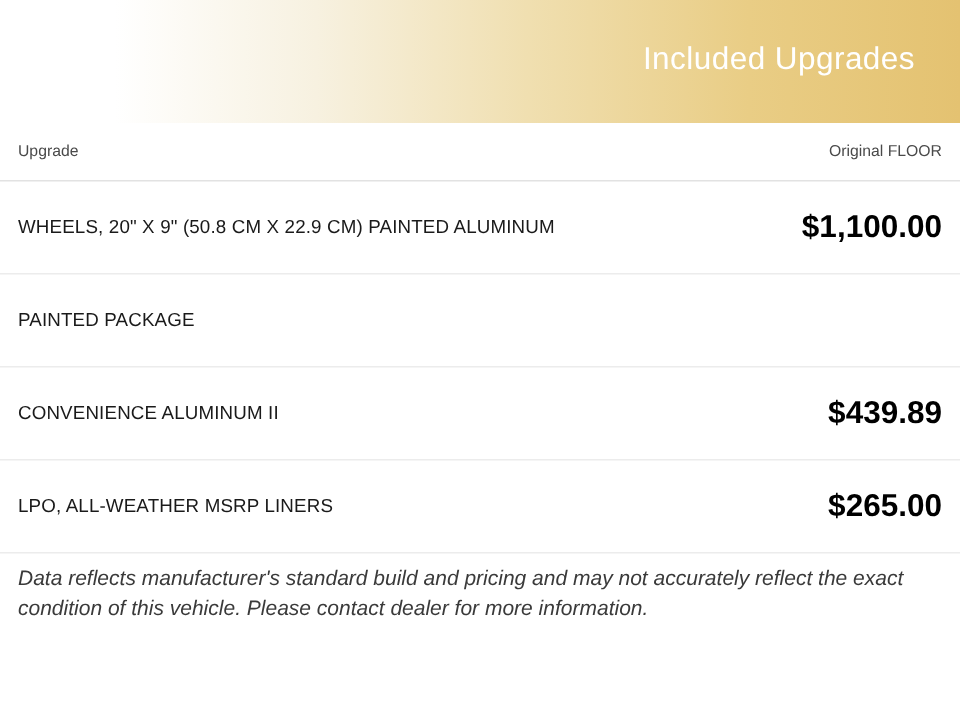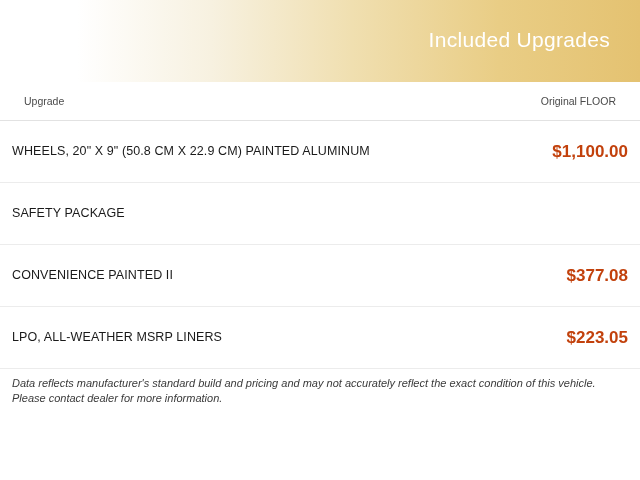--- a/index.html
+++ b/index.html
@@ -38,21 +38,21 @@
     color: #ffffff;
     letter-spacing: 0.3px;
     font-weight: 400;
     white-space: nowrap;
   }
   
   .col-header {
     display: flex;
     align-items: center;
     justify-content: space-between;
-    padding: 0 24px;
+    padding: 0 12px;
     height: 38px;
     border-bottom: 1px solid #e2e2e2;
     flex: none;
   }
   .col-header .ch-left {
     font-size: 10.5px;
     color: #4a4a4a;
     font-weight: 400;
   }
   .col-header .ch-right {
@@ -77,29 +77,29 @@
     border-bottom: 1px solid #ececec;
   }
   .row .name {
     font-size: 12.5px;
     color: #1a1a1a;
     line-height: 1.35;
     max-width: 62%;
     letter-spacing: 0.1px;
   }
   .row .price {
-    font-size: 17px;
+    font-size: 21px;
     font-weight: bold;
-    color: #c2410c;
+    color: #000000;
     white-space: nowrap;
     text-align: right;
   }
   .disclaimer {
     padding: 7px 12px 0 12px;
-    font-size: 11px;
+    font-size: 14px;
     font-style: italic;
     color: #3a3a3a;
     line-height: 1.4;
     flex: none;
   }
 </style>
 </head>
 <body>
 
 <div class="page">
@@ -114,31 +114,31 @@
   </div>
 
   <div class="rows">
 
     <div class="row">
       <div class="name">WHEELS, 20" X 9" (50.8 CM X 22.9 CM) PAINTED ALUMINUM</div>
       <div class="price">$1,100.00</div>
     </div>
 
     <div class="row">
-      <div class="name">SAFETY PACKAGE</div>
+      <div class="name">PAINTED PACKAGE</div>
     </div>
 
 
     <div class="row">
-      <div class="name">CONVENIENCE PAINTED II</div>
-      <div class="price">$377.08</div>
+      <div class="name">CONVENIENCE ALUMINUM II</div>
+      <div class="price">$439.89</div>
     </div>
 
     <div class="row">
       <div class="name">LPO, ALL-WEATHER MSRP LINERS</div>
-      <div class="price">$223.05</div>
+      <div class="price">$265.00</div>
     </div>
 
   </div>
 
   <div class="disclaimer">Data reflects manufacturer's standard build and pricing and may not accurately reflect the exact condition of this vehicle. Please contact dealer for more information.</div>
 
 </div>
 
 </body></html>

